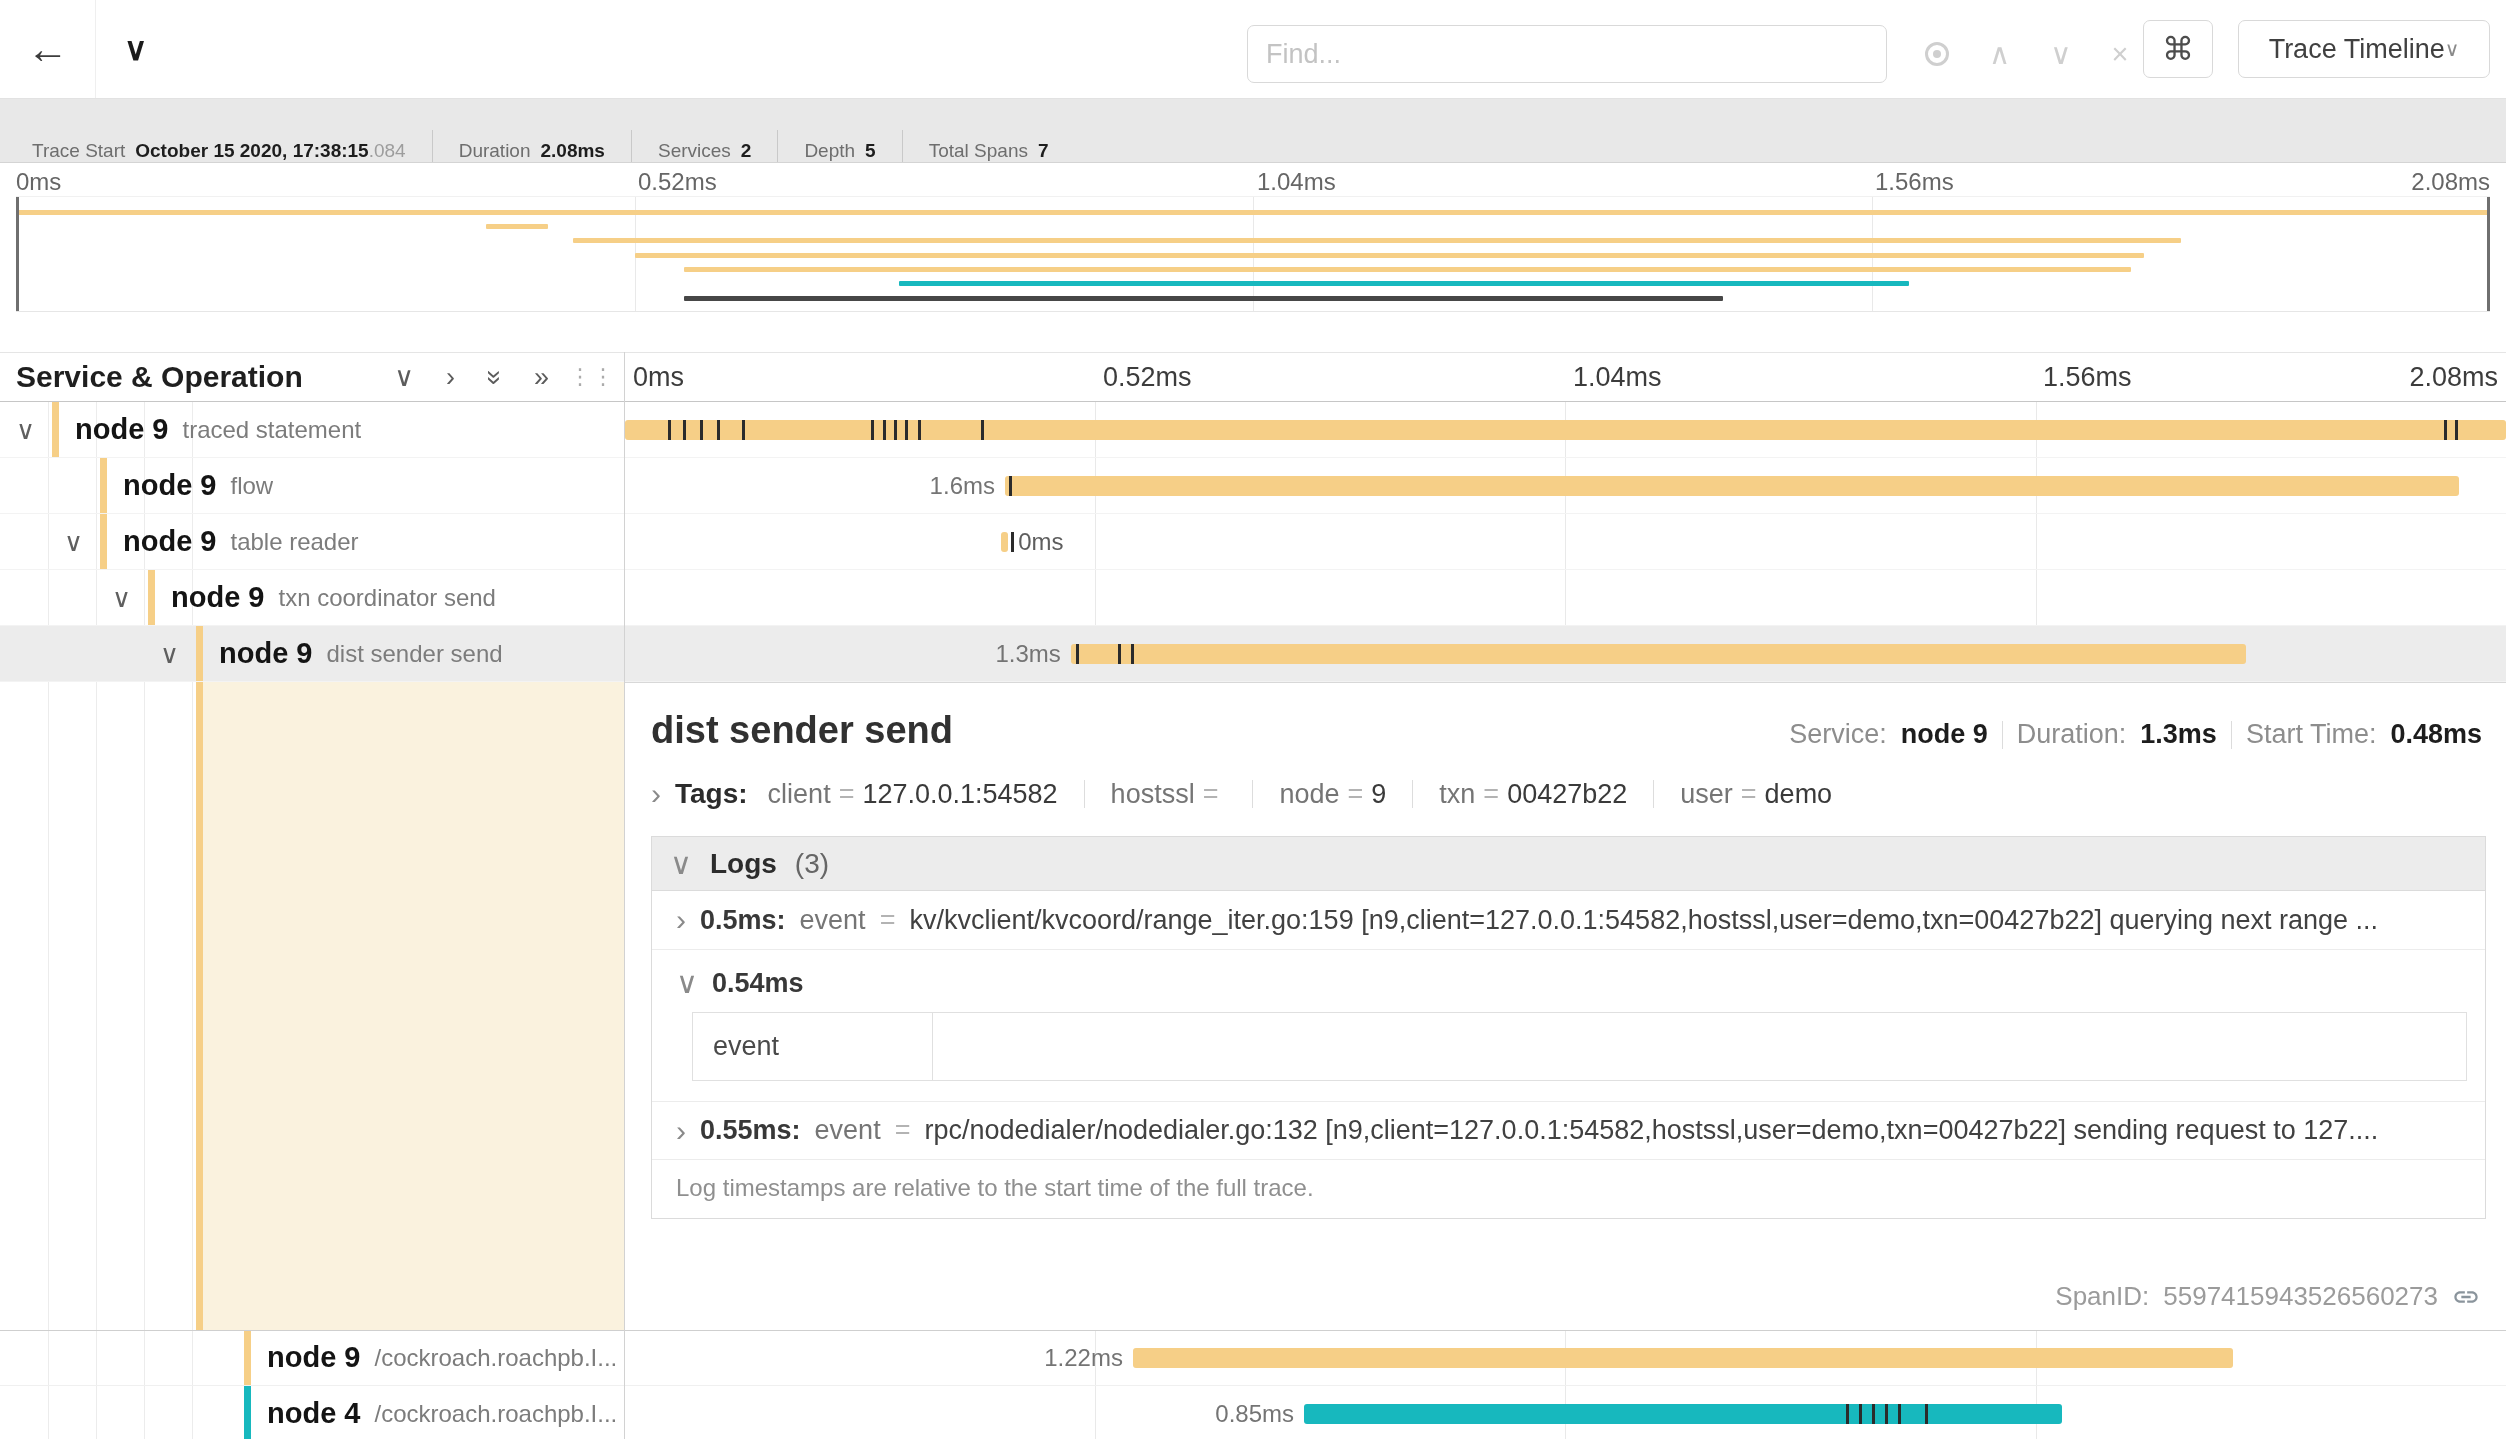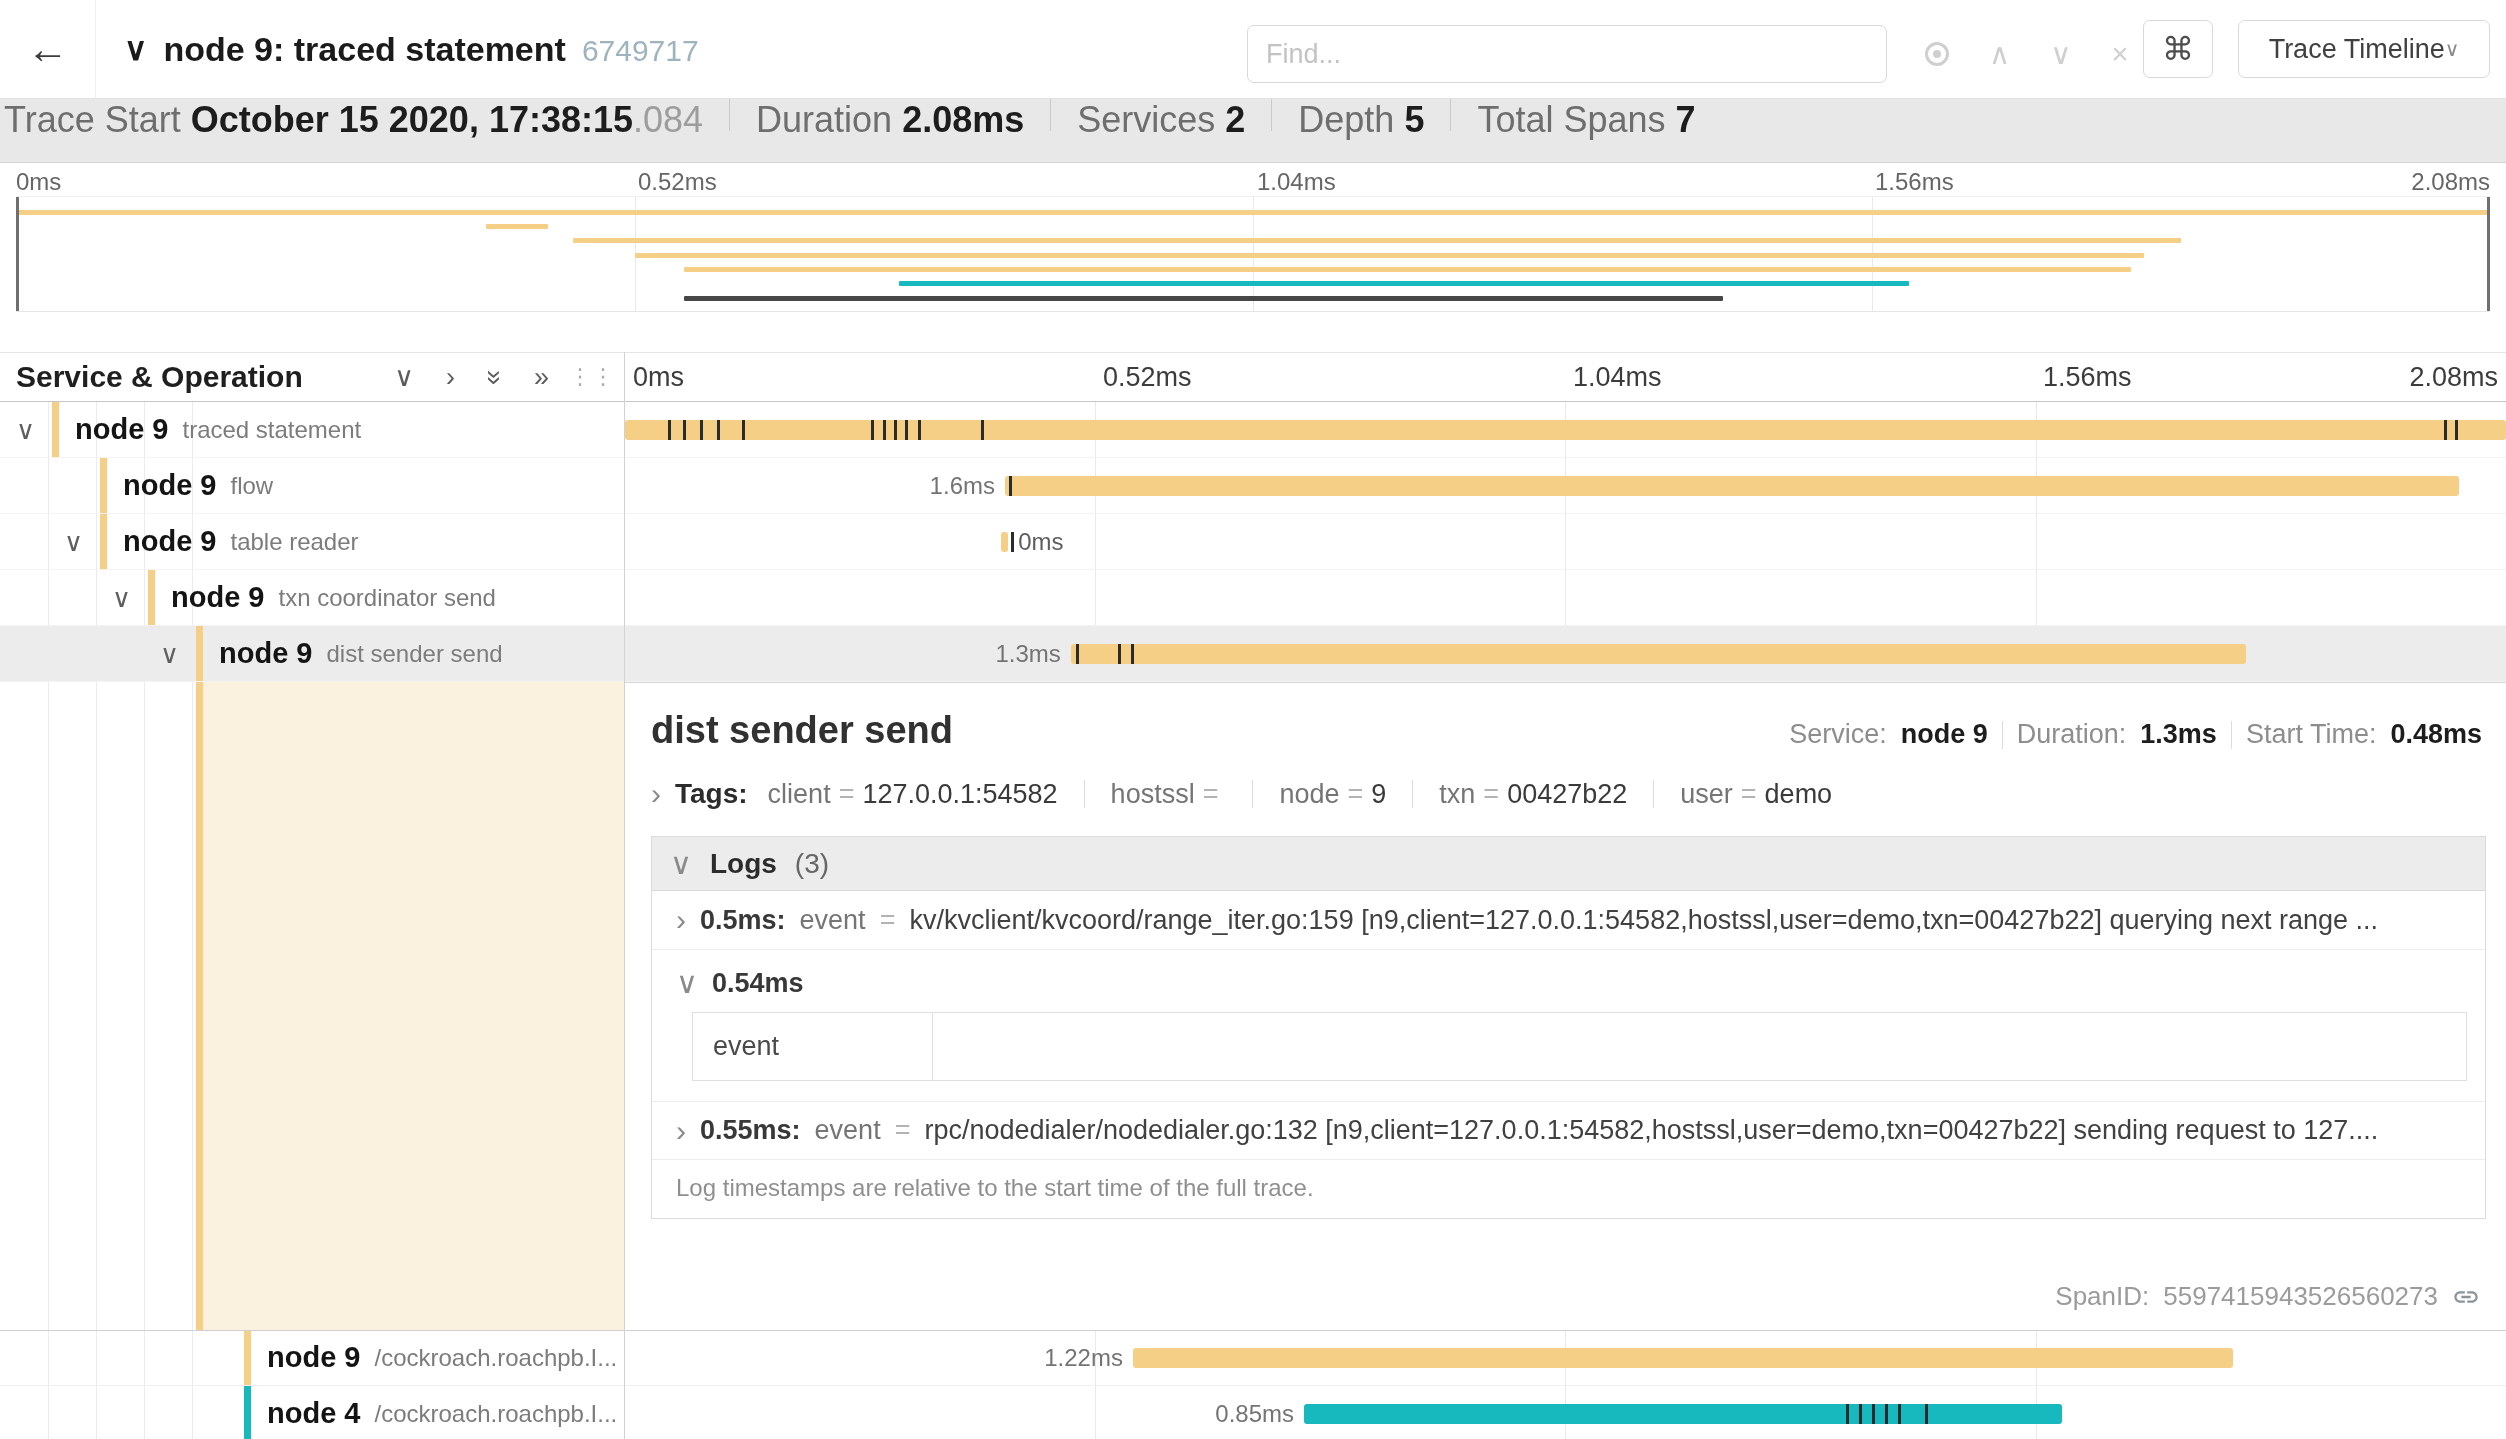--- a/index.html
+++ b/index.html
@@ -18,21 +18,21 @@
   .find-input::placeholder{color:#c3c3c3;}
   .icon-target{width:24px;height:24px;border:3px solid #cfcfcf;border-radius:50%;position:relative;margin-left:28px;flex:none;}
   .icon-target::after{content:"";position:absolute;left:50%;top:50%;width:8px;height:8px;border-radius:50%;background:#cfcfcf;transform:translate(-50%,-50%);}
   .find-icon{color:#cfcfcf;font-size:29px;margin-left:30px;line-height:1;}
   .sq-btn{height:58px;border:1px solid #d9d9d9;border-radius:7px;background:#fff;color:#4d4d4d;cursor:pointer;}
   .cmd-btn{position:absolute;left:2143px;top:20px;width:70px;font-size:32px;}
   .view-btn{position:absolute;left:2238px;top:20px;width:252px;font-size:27px;color:#404040;display:flex;align-items:center;justify-content:center;}
   .view-btn .chev{font-size:20px;color:#8a8a8a;}
 
   
-  .summary{position:absolute;left:0;top:99px;width:100%;height:64px;background:#e8e8e8;border-bottom:1px solid #d4d4d4;display:flex;align-items:flex-start;padding-left:4px;font-size:36px;color:#6e6e6e;white-space:nowrap;}
+  .summary{position:absolute;left:0;top:99px;width:100%;height:64px;background:#e8e8e8;border-bottom:1px solid #d4d4d4;display:flex;align-items:flex-end;padding-left:32px;font-size:19px;color:#6e6e6e;white-space:nowrap;}
   .summary b{color:#1d1d1d;margin-left:10px;font-weight:bold;}
   .summary .ms{color:#9d9d9d;font-weight:normal;}
   .sum-div{width:1px;height:32px;background:#c9c9c9;margin:0 26px;flex:none;}
 
   
   .mm-labels{position:absolute;left:16px;top:168px;width:2474px;height:26px;font-size:24px;color:#666;}
   .mm-labels span{position:absolute;top:0;}
   .mm-canvas{position:absolute;left:16px;top:196px;width:2474px;height:116px;border-top:1px solid #f1f1f1;border-bottom:1px solid #e6e6e6;background:#fff;}
   .mm-grid{position:absolute;top:0;bottom:0;width:1px;background:#e9e9e9;}
   .mm-line{position:absolute;height:5px;border-radius:1px;}
@@ -113,21 +113,20 @@
   .link-icon{width:28px;height:28px;fill:#8a949c;cursor:pointer;}
 </style>
 </head>
 <body>
 
 <div id="app">
 
   <header class="topbar">
     <button class="back-btn"><span>←</span></button>
     <span class="title-chevron">∨</span>
-    <h1 class="page-title"><span>node 9: traced statement</span><span class="trace-id">6749717</span></h1>
     <div class="find-wrap">
       <input class="find-input" type="text" placeholder="Find..." style="">
       <span class="icon-target"></span>
       <span class="find-icon">∧</span>
       <span class="find-icon">∨</span>
       <span class="find-icon">×</span>
     </div>
     <button class="sq-btn cmd-btn"><span>⌘</span></button>
     <button class="sq-btn view-btn">
       <span>Trace Timeline</span>

